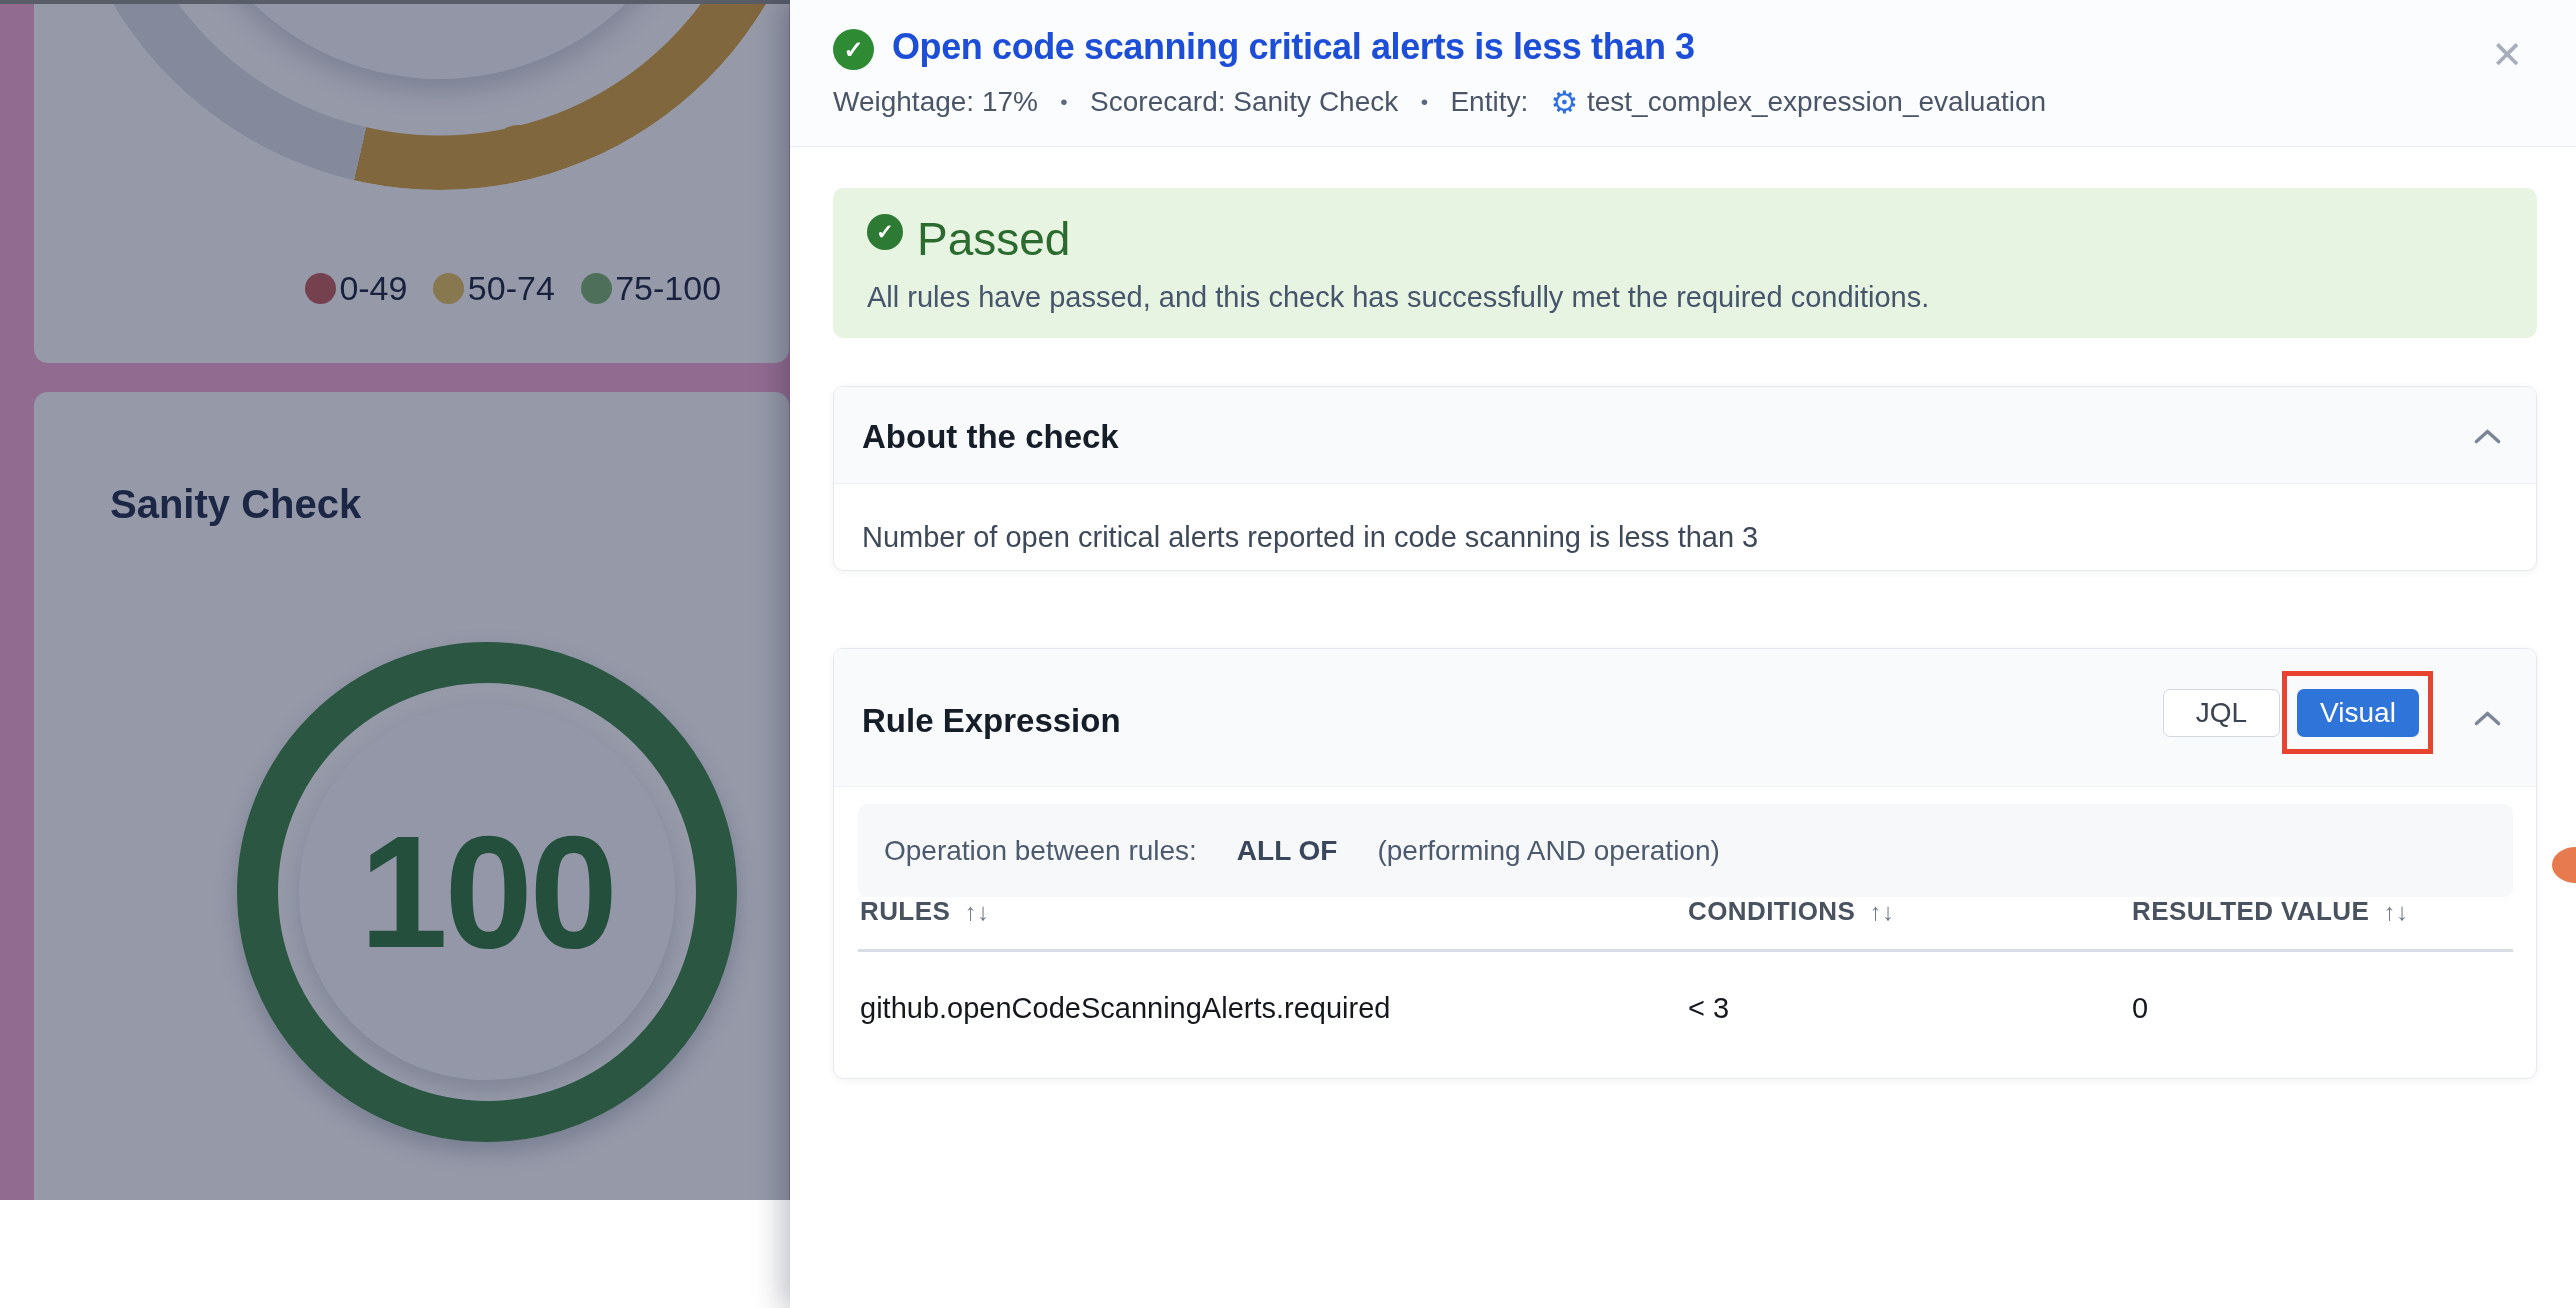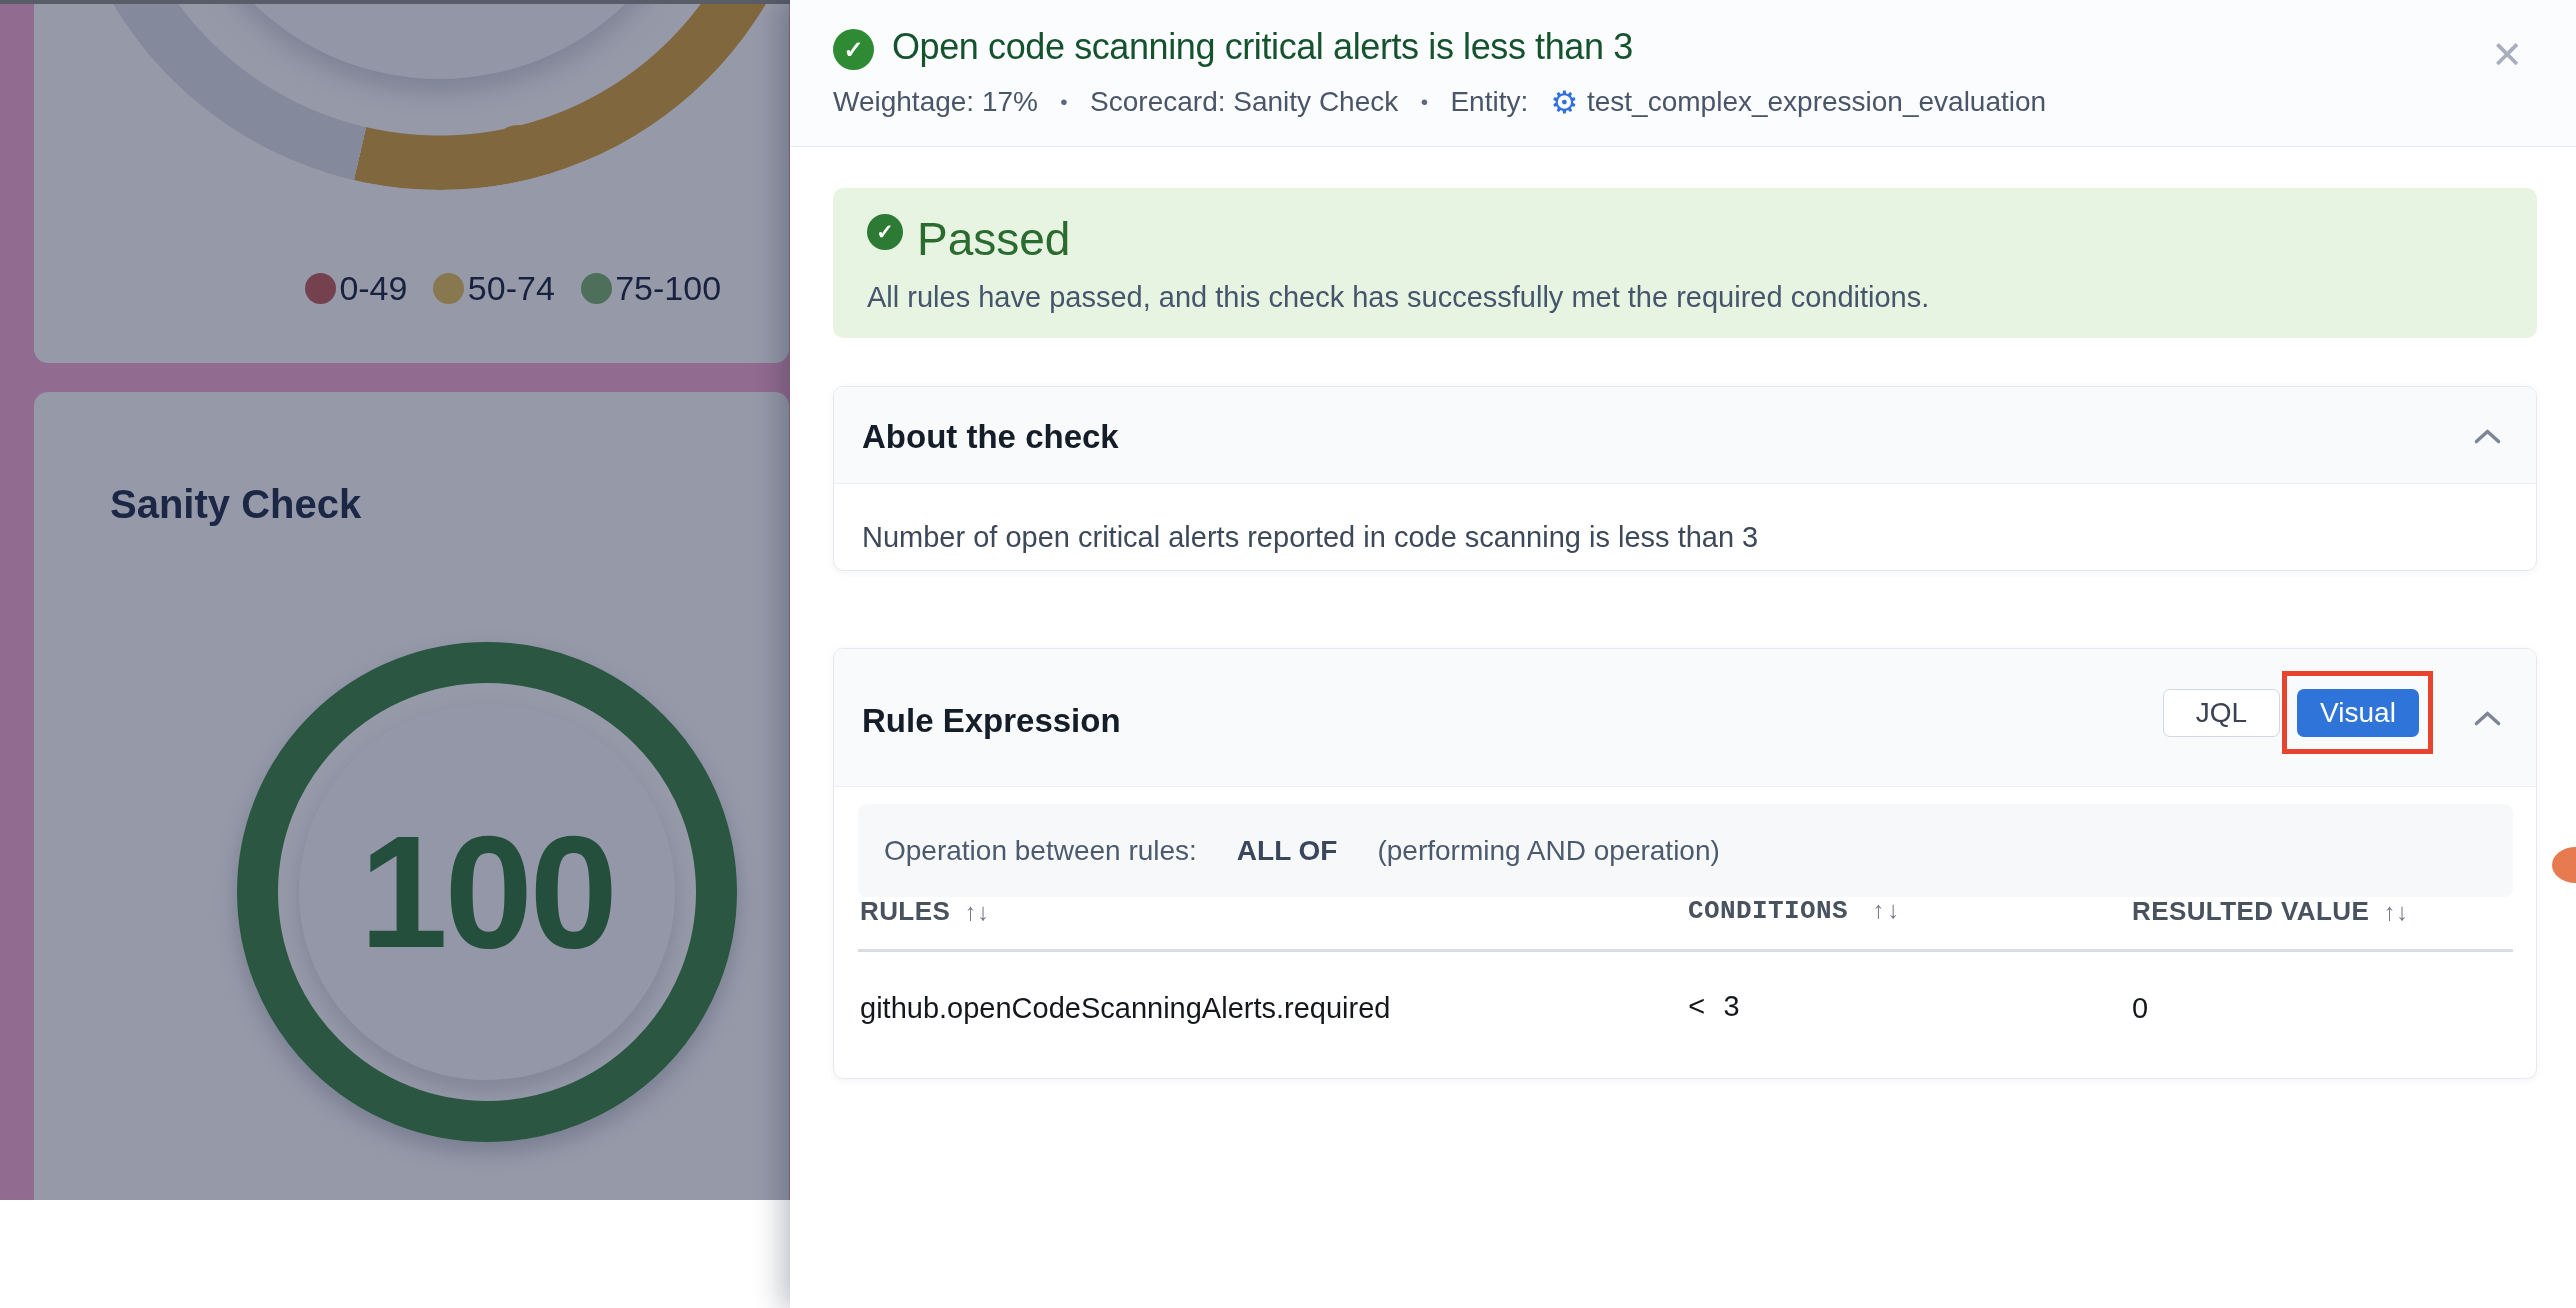--- a/index.html
+++ b/index.html
@@ -40,21 +40,21 @@
   .legend-dot { width:31px; height:31px; border-radius:50%; }
   .dot-red { background:#c55a58; } .dot-gold { background:#e5c05a; } .dot-green { background:#79b26c; }
   .legend-label { font-size:34px; color:#141f38; }
 
   
   .drawer { position:absolute; left:790px; top:0; width:1786px; height:1309px; background:#fff; z-index:10;
     box-shadow:-8.6px 0 26px rgba(10,20,40,.25); }
   .drawer-header { position:absolute; left:0; top:0; width:100%; height:147px; background:#fbfcfe; border-bottom:1.7px solid #e8ebf1; }
   .check-badge { position:absolute; left:43px; top:29px; width:41px; height:41px; border-radius:50%; background:#2e8b34;
     color:#fff; font-size:24px; font-weight:bold; display:flex; align-items:center; justify-content:center; }
-  .drawer-title { position:absolute; left:102px; top:26px; font-size:36px; font-weight:normal; color:#14532d; letter-spacing:-0.4px; }
+  .drawer-title { position:absolute; left:102px; top:26px; font-size:36px; font-weight:bold; color:#1d4ed8; letter-spacing:-0.4px; }
   .meta-row { position:absolute; left:43px; top:86px; display:flex; align-items:center; gap:22.4px; font-size:28px; color:#4a5568; }
   .meta-bullet { font-size:21px; color:#5b6880; }
   .entity-chip { display:flex; align-items:center; gap:8.6px; }
   .gear { color:#2f6fe0; font-size:31px; line-height:1; }
   .close-btn { position:absolute; right:53px; top:36px; font-size:38px; color:#a8aebc; cursor:pointer; line-height:1; }
 
   .banner { position:absolute; left:43px; top:188px; width:1704px; height:150px; background:#e7f4e1; border-radius:10.3px; }
   .banner-check { position:absolute; left:34px; top:26px; width:36px; height:36px; border-radius:50%; background:#2c7a33;
     color:#fff; font-size:21px; font-weight:bold; display:flex; align-items:center; justify-content:center; }
   .banner-title { position:absolute; left:84px; top:24px; font-size:46px; font-weight:normal; color:#2b6b2f; }
@@ -78,21 +78,21 @@
   .btn-visual { position:absolute; left:1463px; top:40px; width:122px; height:48px; background:#2e74d9; border:none;
     border-radius:7px; font-size:28px; color:#fff; display:flex; align-items:center; justify-content:center; cursor:pointer; }
   .annotation-box { position:absolute; left:1448px; top:22.4px; width:151px; height:83px; border:5.2px solid #e8432f; z-index:3; pointer-events:none; }
 
   .op-bar { position:absolute; left:24px; top:155px; width:1655px; height:93px; background:#f7f8fa; border-radius:8.6px;
     display:flex; align-items:center; padding-left:26px; font-size:28px; color:#4c5a6e;gap:40px; }
   .op-bar b { color:#39465c; }
 
   .tbl-head { position:absolute; left:26px; top:247px; width:1652px; display:flex; }
   .tbl-row  { position:absolute; left:26px; top:343px; width:1652px; display:flex; }
-  .col-1 { width:828px; } .col-2 { width:424px;font-family:Liberation Mono, monospace; } .col-3 { flex:1;margin-left:20px; }
+  .col-1 { width:828px; } .col-2 { width:424px; } .col-3 { flex:1;margin-left:20px; }
   .th { font-size:26px; font-weight:bold; color:#49525f; letter-spacing:0.4px; cursor:pointer; }
   .sort { font-size:24px; color:#707a88; font-weight:normal; margin-left:7px; }
   .tbl-divider { position:absolute; left:24px; top:300px; width:1655px; height:2.6px; background:#d9dce3; }
   .td { font-size:29px; color:#14181d; }
 
   .orange-dot { position:absolute; left:2552px; top:847px; width:48px; height:36px; border-radius:50%; background:#e87a50; z-index:20; }
 </style>
 </head>
 <body>
 

